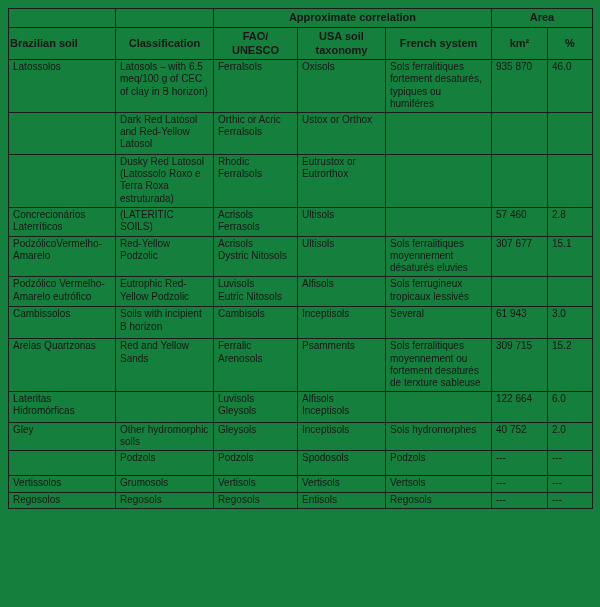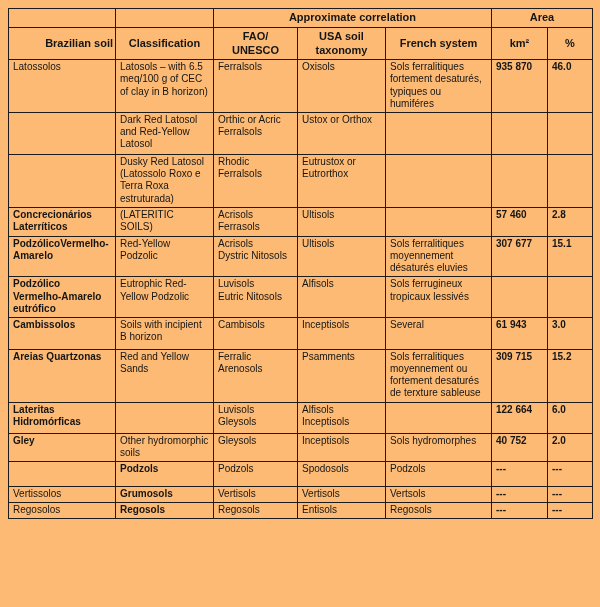--- a/index.html
+++ b/index.html
@@ -5,21 +5,21 @@
   html, body {
     margin: 0;
     padding: 0;
     background: #ffffff;
   }
   .page {
     width: 600px;
     height: 607px;
     box-sizing: border-box;
     padding: 8px 8px 0 8px;
-    background: #fdba74;
+    background: #15803d;
     font-family: "Liberation Sans", sans-serif;
     color: #151515;
     overflow: hidden;
   }
   table.soil-table {
     border-collapse: collapse;
     width: 584px;
     table-layout: fixed;
   }
   table.soil-table th,
@@ -36,24 +36,24 @@
   }
   table.soil-table thead th {
     font-weight: bold;
     font-size: 11px;
     text-align: center;
     vertical-align: middle;
     padding: 2px 2px;
     line-height: 1.25;
   }
   table.soil-table thead th.col-head-first {
-    text-align: right;
-    padding-left: 18px;
-  }
-  td.bold { font-weight: bold; }
+    text-align: left;
+    padding-left: 1px;
+  }
+  td.bold { font-weight: normal; }
 </style>
 </head>
 <body>
 
 <div class="page">
   <table class="soil-table">
     <colgroup>
         <col style="width: 107px;">
         <col style="width: 98px;">
         <col style="width: 84px;">

